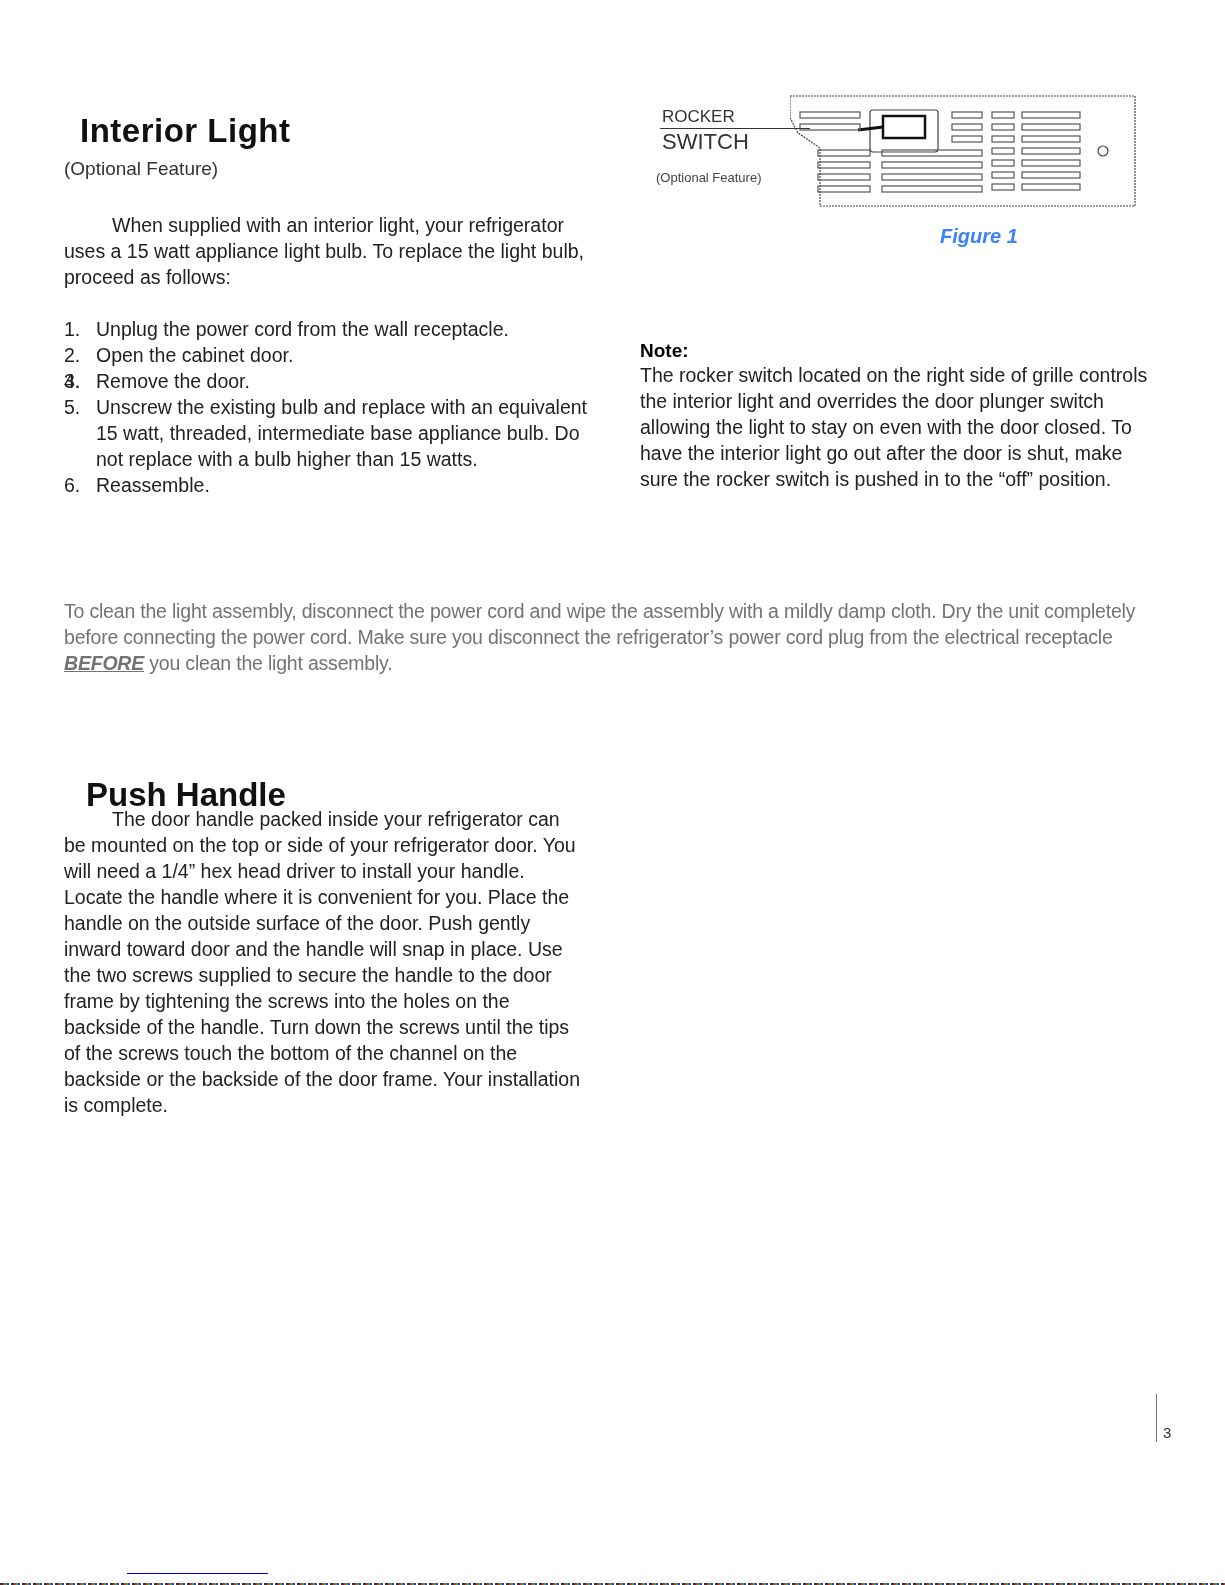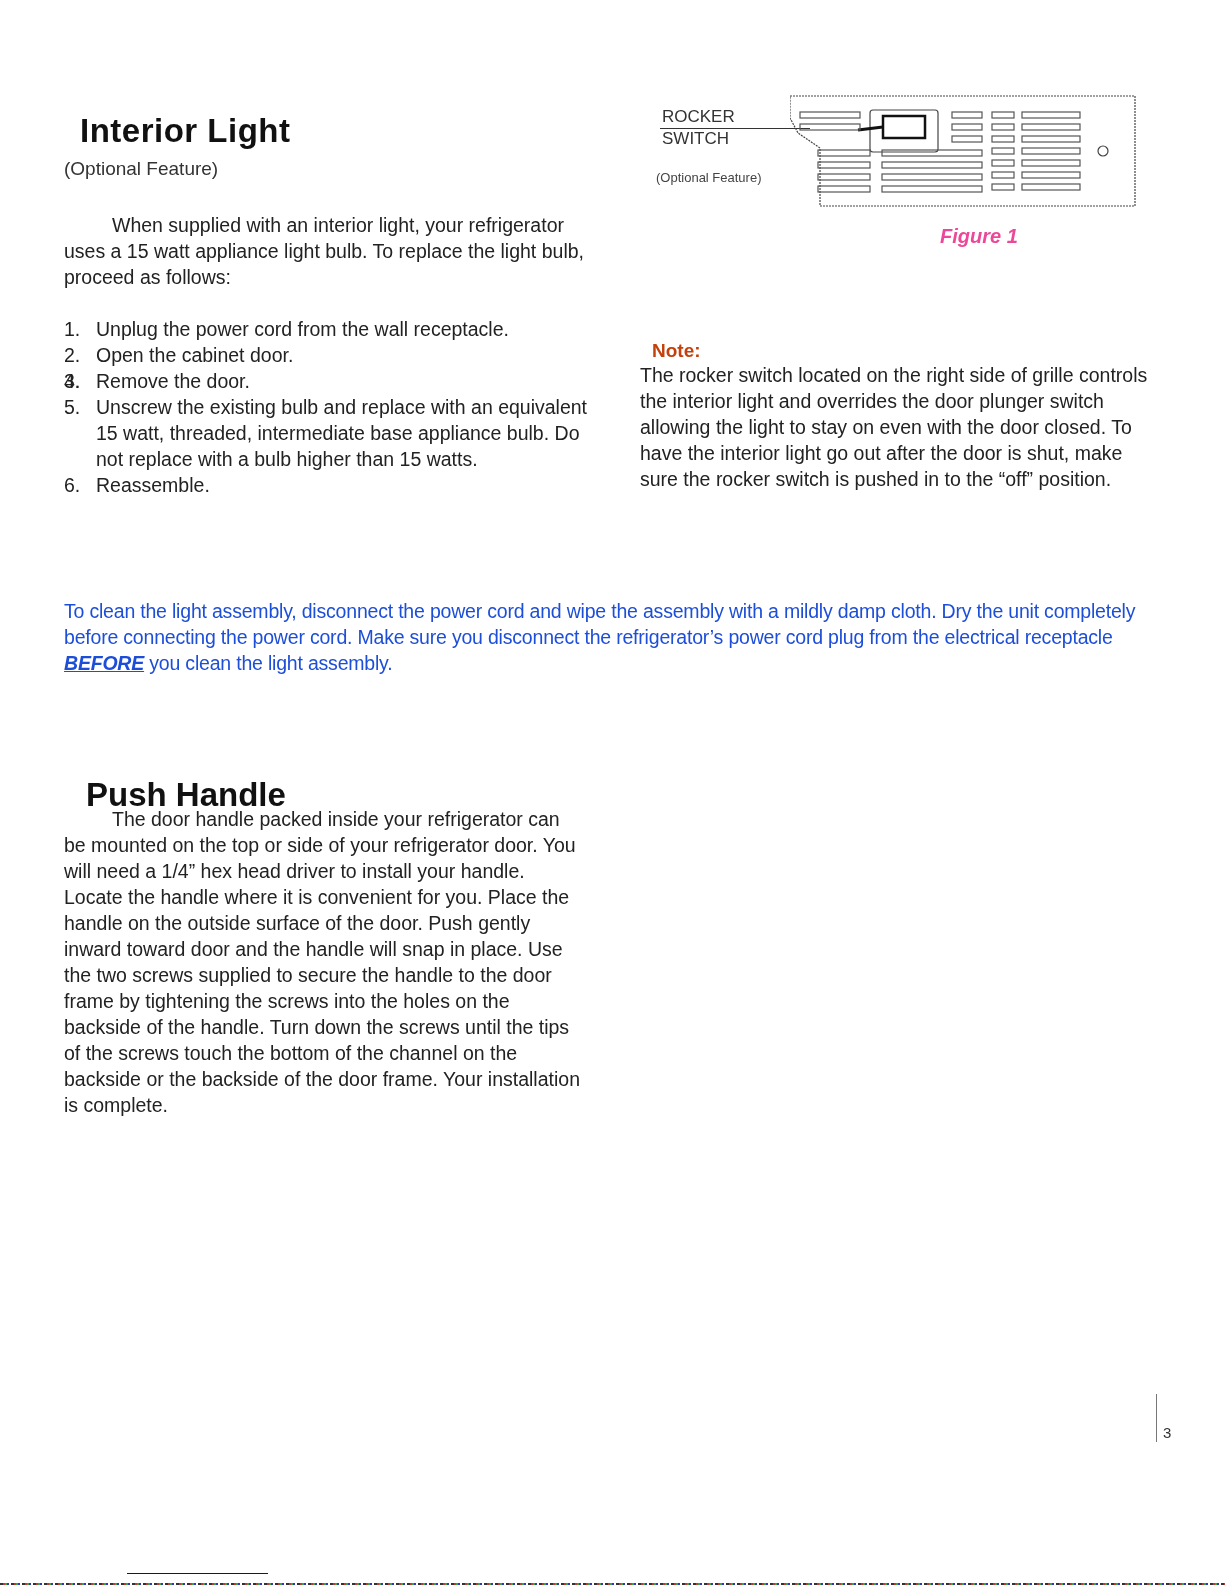--- a/index.html
+++ b/index.html
@@ -10,28 +10,28 @@
   .h-interior { left:64px; top:96px; font-size:33px; letter-spacing:0.5px; }
   .h-door { left:70px; top:760px; font-size:33px; }
   .sub { left:64px; top:158px; font-size:19px; color:#333; }
   .para { font-size:19.5px; line-height:26px; color:#222; }
   .intro { left:64px; top:212px; width:520px; }
   .indent { display:inline-block; width:48px; }
   ol.steps { position:absolute; left:64px; top:316px; width:540px; margin:0; padding:0; list-style:none;
              font-size:19.5px; line-height:26px; color:#222; }
   ol.steps li { position:relative; padding-left:32px; }
   ol.steps li .num { position:absolute; left:0; top:0; }
-  .note-title { left:640px; top:340px; font-size:19px; font-weight:bold; color:#c2410c;margin-left:12px; }
+  .note-title { left:640px; top:340px; font-size:19px; font-weight:bold; color:#000000; }
   .note-body { left:640px; top:362px; width:520px; }
-  .clean { left:64px; top:598px; width:1110px; font-size:19.5px; line-height:26px; color:#1d4ed8; letter-spacing:-0.2px; }
+  .clean { left:64px; top:598px; width:1110px; font-size:19.5px; line-height:26px; color:#737373; letter-spacing:-0.2px; }
   .before { font-weight:bold; font-style:italic; text-decoration:underline; }
   .door-body { left:64px; top:806px; width:520px; }
-  .fig-caption { left:940px; top:225px; font-size:20px; font-weight:bold; font-style:italic; color:#ec4899; }
+  .fig-caption { left:940px; top:225px; font-size:20px; font-weight:bold; font-style:italic; color:#3b82f6; }
   .fig-label1 { left:662px; top:107px; font-size:17px; color:#333;text-align:center; }
-  .fig-label2 { left:662px; top:129px; font-size:17px; color:#333; }
+  .fig-label2 { left:662px; top:129px; font-size:22px; color:#333; }
   .fig-label3 { left:656px; top:170px; font-size:13px; color:#444; }
   .fig-leader { left:660px; top:128px; width:150px; height:1px; background:#333; }
   .page-num { left:1163px; top:1424px; font-size:15px; color:#333; }
   .page-rule { left:1156px; top:1394px; width:1px; height:48px; background:#777; }
   .link-line { left:127px; top:1573px; width:141px; height:1px; background:#0000ee; }
   .bottom-dots { left:0; top:1583px; width:1225px; height:2px;
     background:repeating-linear-gradient(90deg,#333 0 3px,#c33 3px 5px,#3a3 5px 7px,#33c 7px 9px,#fff 9px 11px); }
 </style>
 </head>
 <body>

